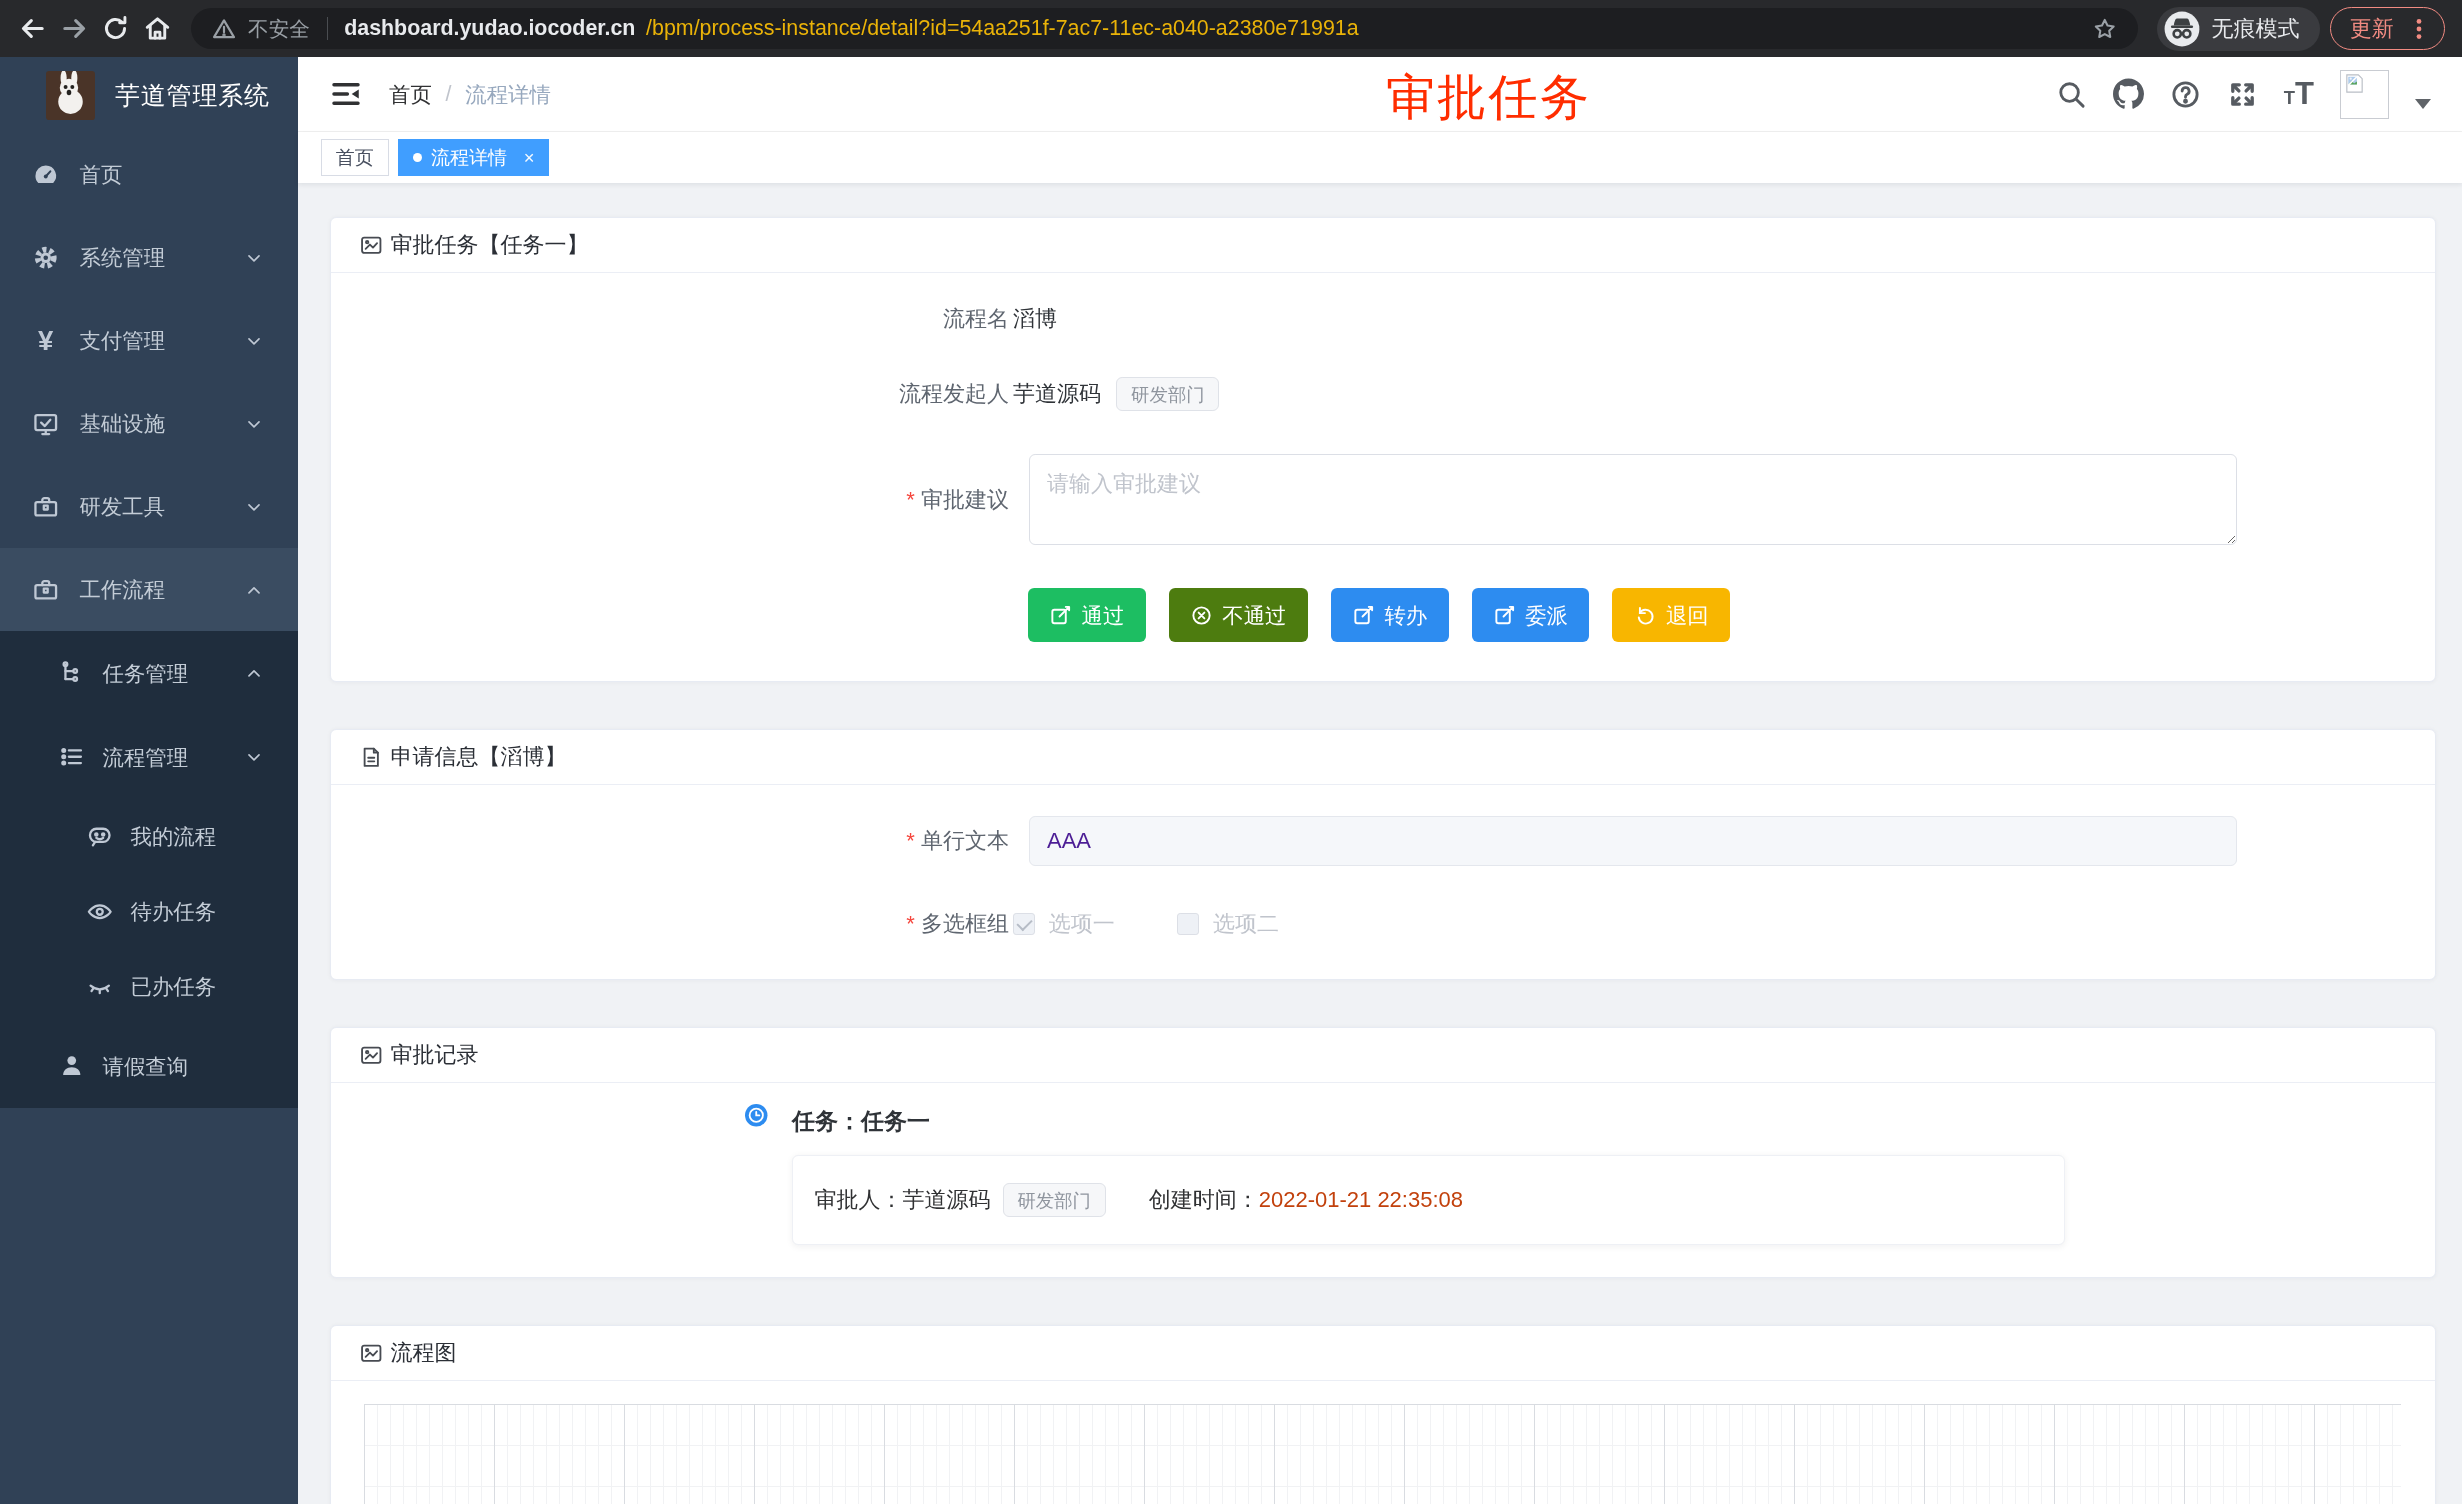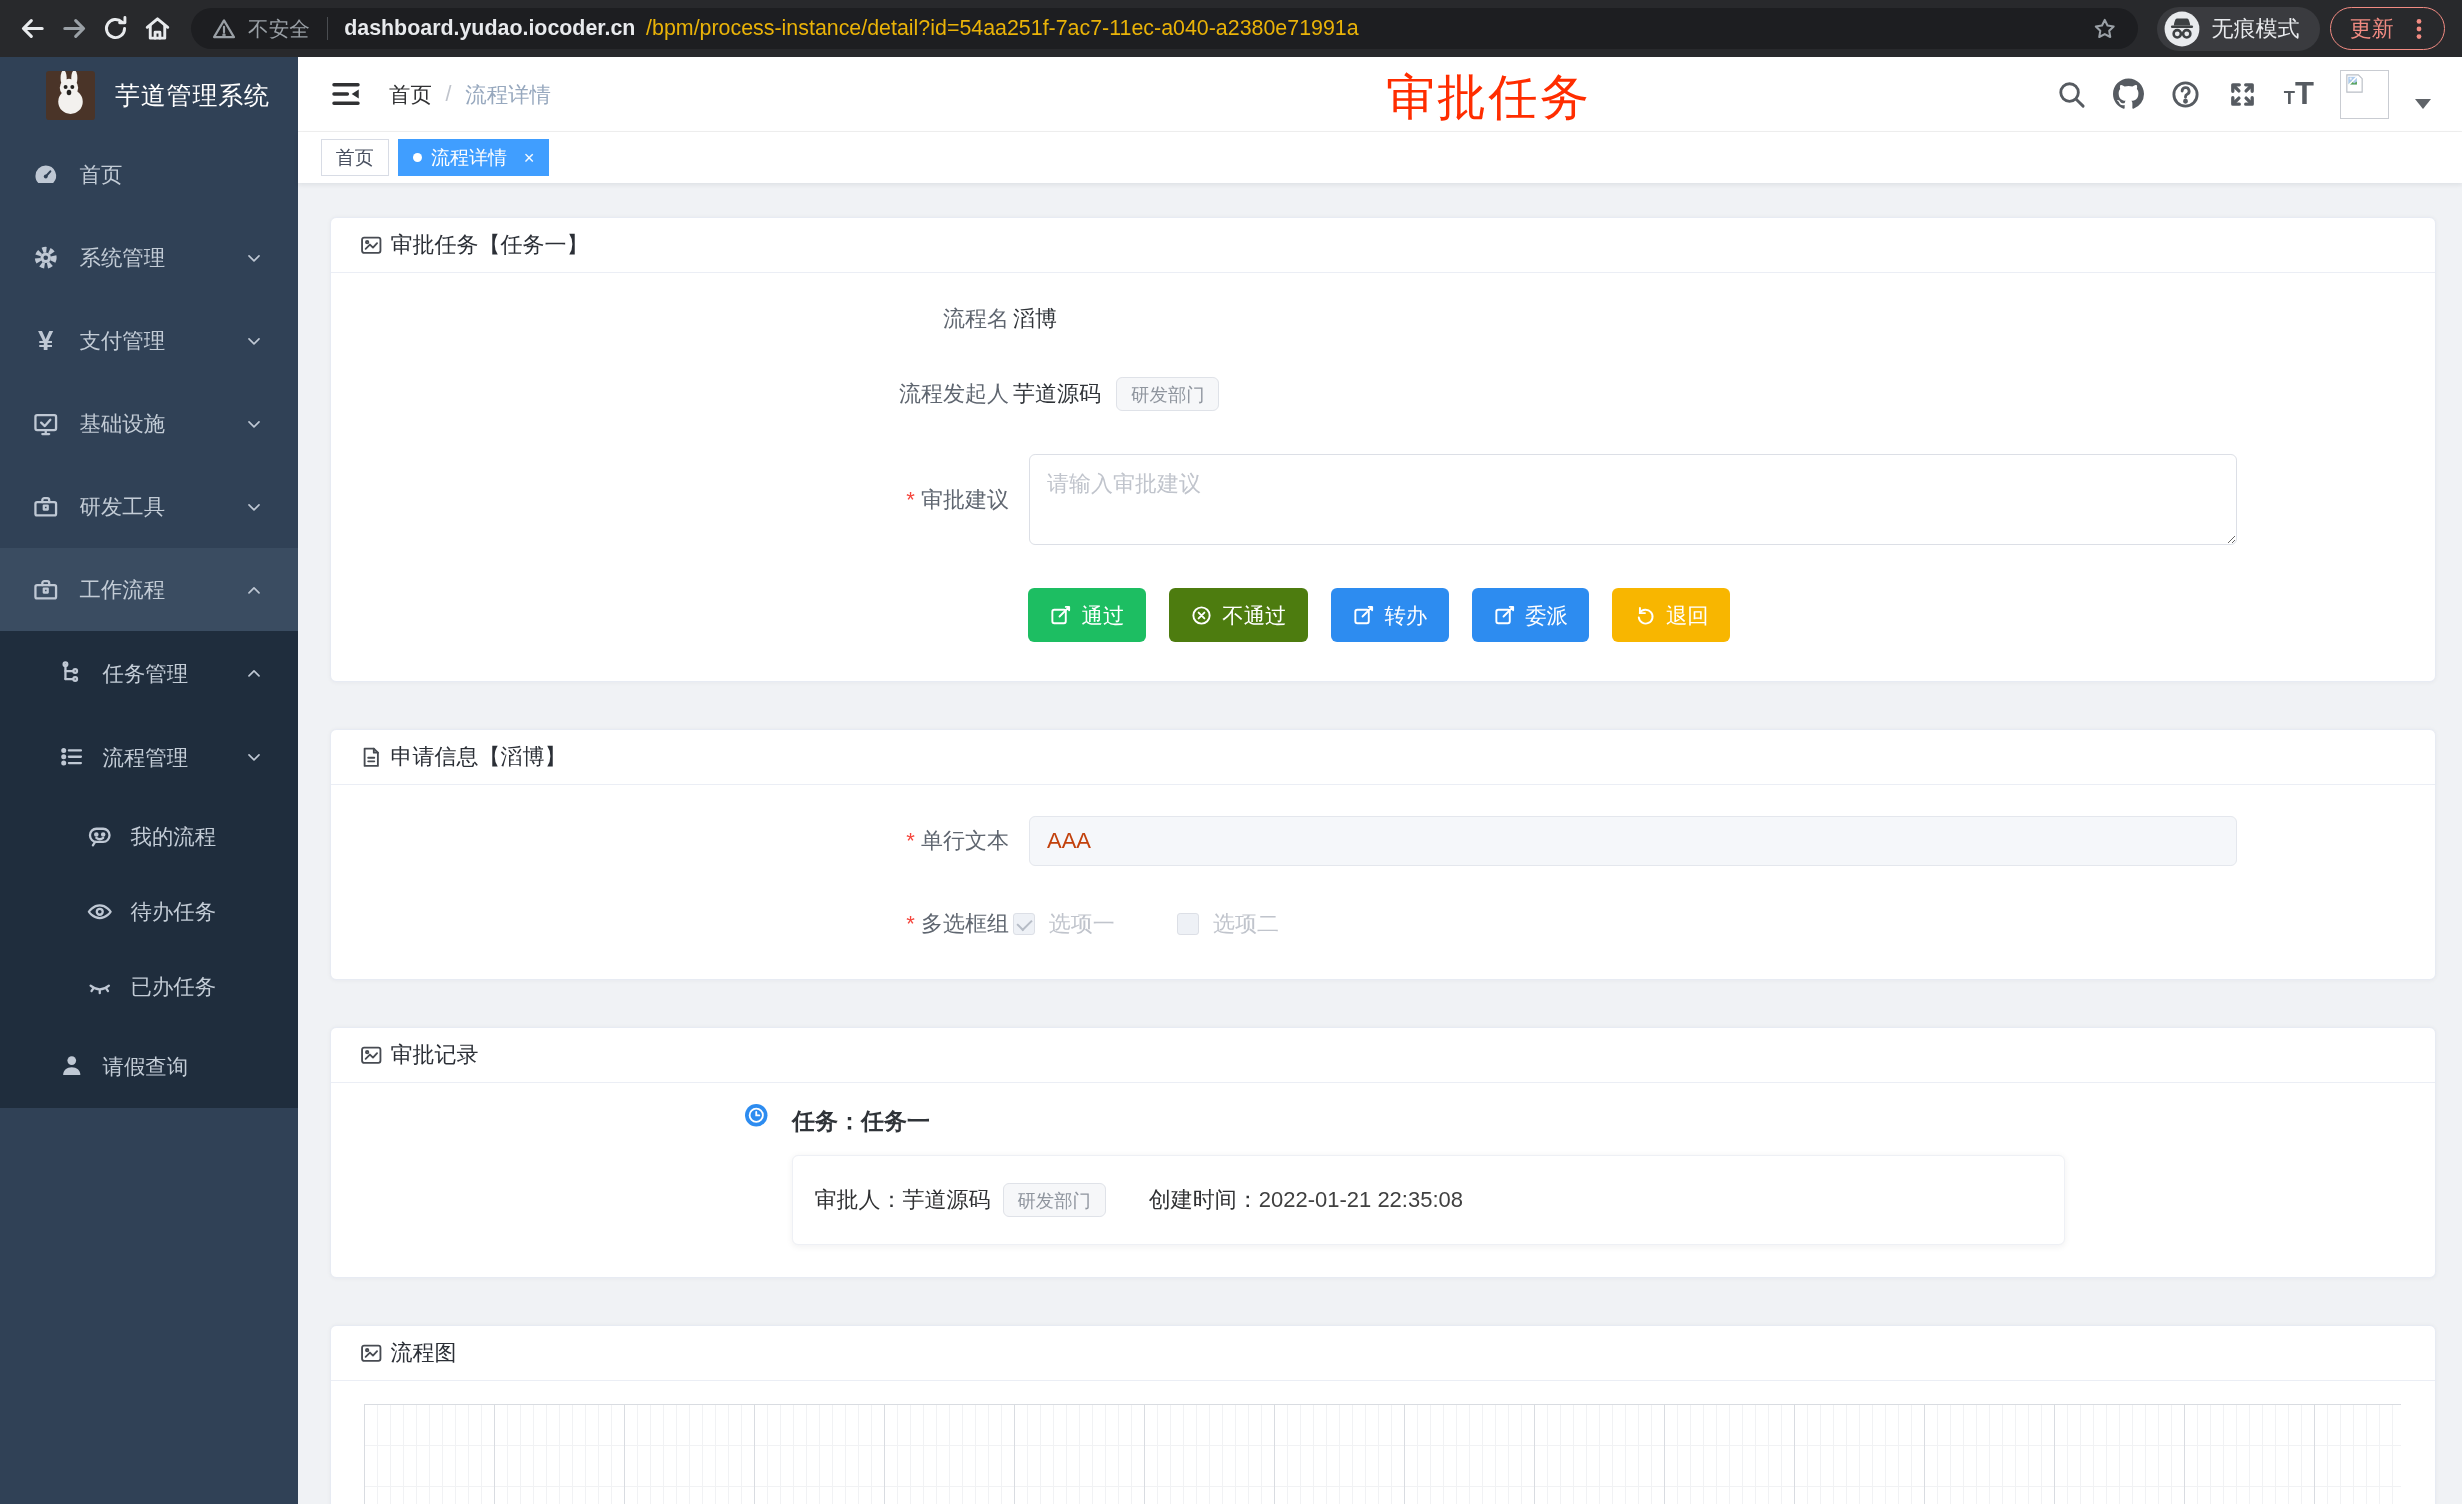--- a/index.html
+++ b/index.html
@@ -77,32 +77,32 @@
   textarea.appr { width:1208px; height:91px; margin-left:20px; border:0.8px solid #dcdfe6; border-radius:6.1px; resize:both; font-size:22px; padding:13.8px 17px; color:#303133; font-family:inherit; outline:none; }
   textarea.appr::placeholder { color:#c0c4cc; }
   .btnrow { margin-left:697px; display:flex; gap:23px; }
   .btn { height:54px; border:none; border-radius:6.1px; color:#fff; font-size:21.4px; display:inline-flex; align-items:center; gap:9.2px; padding:0 21.4px; cursor:pointer; font-family:inherit; }
   .btn svg { width:23px; height:23px; }
   .btn.success { background:#1dbe62; }
   .btn.danger  { background:#4d7c0f; }
   .btn.primary { background:#2d8cf0; }
   .btn.warning { background:#f8b600; }
 
-  input.dis { width:1208px; height:50px; margin-left:20px; background:#f5f7fa; border:0.8px solid #e4e7ed; border-radius:6.1px; font-size:22px; padding:0 17px; color:#c2410c; font-family:inherit; }
+  input.dis { width:1208px; height:50px; margin-left:20px; background:#f5f7fa; border:0.8px solid #e4e7ed; border-radius:6.1px; font-size:22px; padding:0 17px; color:#4c1d95; font-family:inherit; }
   .ckitem { display:flex; align-items:center; gap:13.8px; margin-right:47px; }
   .ckbox { width:22px; height:22px; border:0.8px solid #dcdfe6; border-radius:3.1px; background:#eef1f6; position:relative; }
   .ckbox.checked::after { content:""; position:absolute; left:6.1px; top:2.3px; width:6.9px; height:12.2px; border:solid #b6bcc6; border-width:0 2.3px 2.3px 0; transform:rotate(45deg); }
   .cklabel { font-size:22px; color:#c0c4cc; }
 
   
   .rec-body { position:relative; padding:23px 0 32px 461px; }
   .node { position:absolute; left:413px; top:20px; width:24.5px; height:24.5px; }
   .taskline { font-size:23px; font-weight:bold; color:#2f3338; margin-bottom:18.4px; }
   .rec-panel { width:1273px; height:90px; border:0.8px solid #eef0f5; border-radius:6.1px; box-shadow:0 1.5px 7.6px rgba(0,21,41,.06); display:flex; align-items:center; padding:0 21.4px; font-size:22px; color:#303133; background:#fff; }
-  .rec-panel .tsp { color:#404040; }
+  .rec-panel .tsp { color:#c2410c; }
   .gap56 { width:43px; flex:0 0 43px; }
 
   
   .dgm-body { padding:23px 34px 0 33px; }
   .bpmn-grid { height:122px; background-color:#fff;
     background-image:
       linear-gradient(to right, #d9dce1 0.8px, transparent 0.8px),
       linear-gradient(to bottom, #d9dce1 0.8px, transparent 0.8px),
       linear-gradient(to right, #f1f2f4 0.8px, transparent 0.8px),
       linear-gradient(to bottom, #f1f2f4 0.8px, transparent 0.8px);

